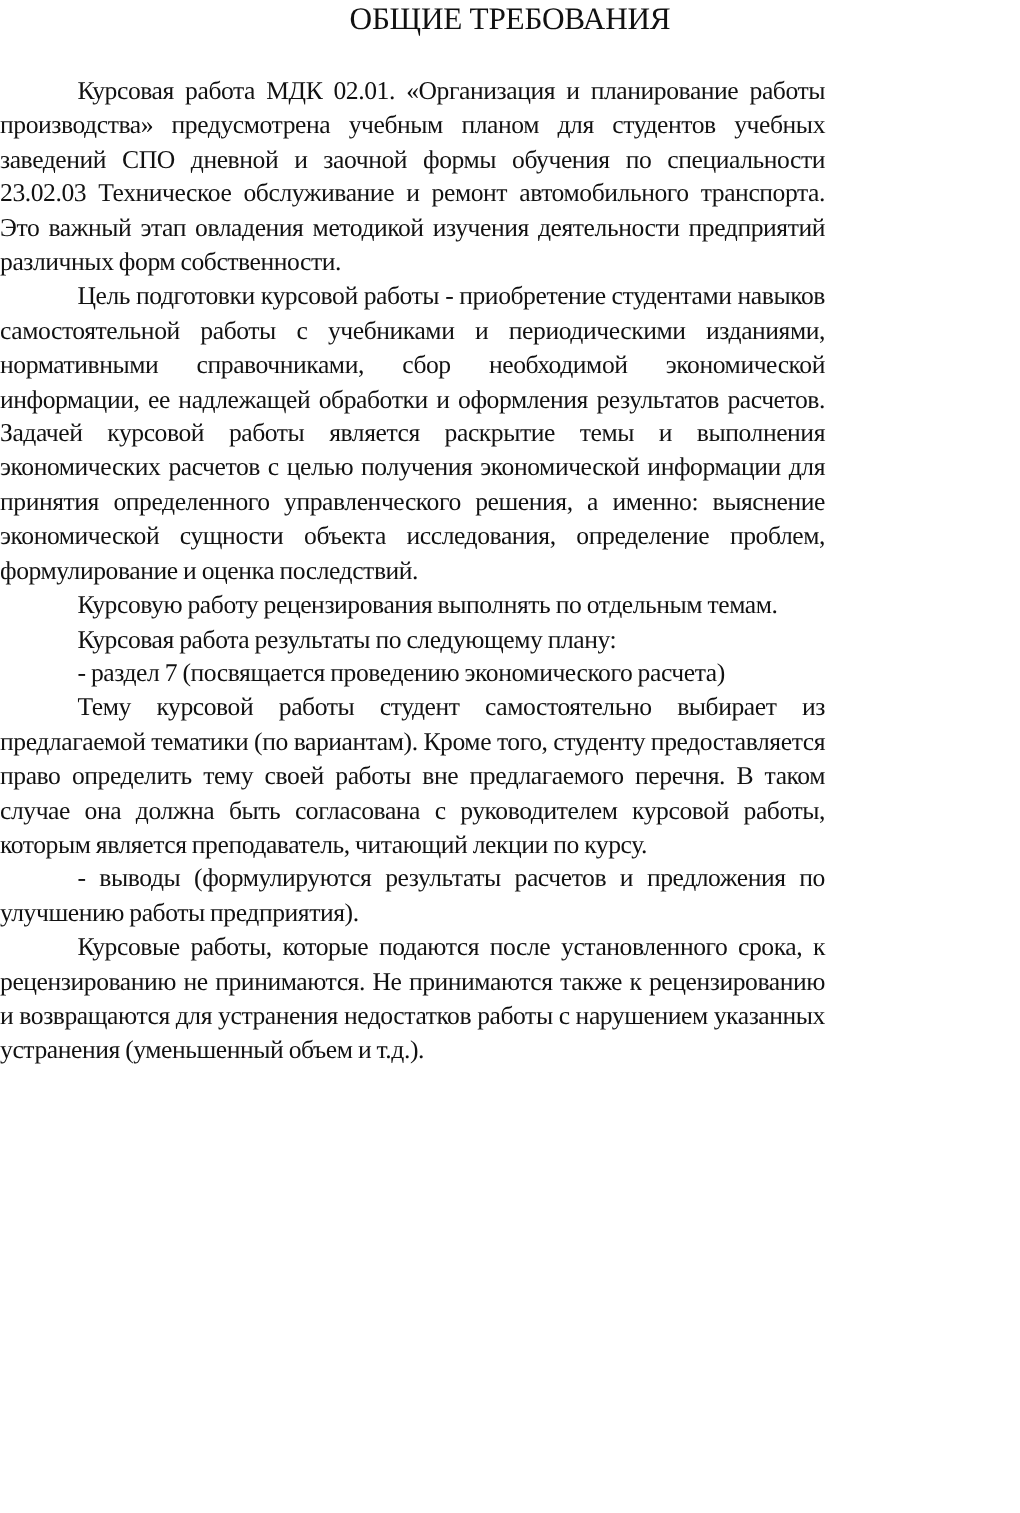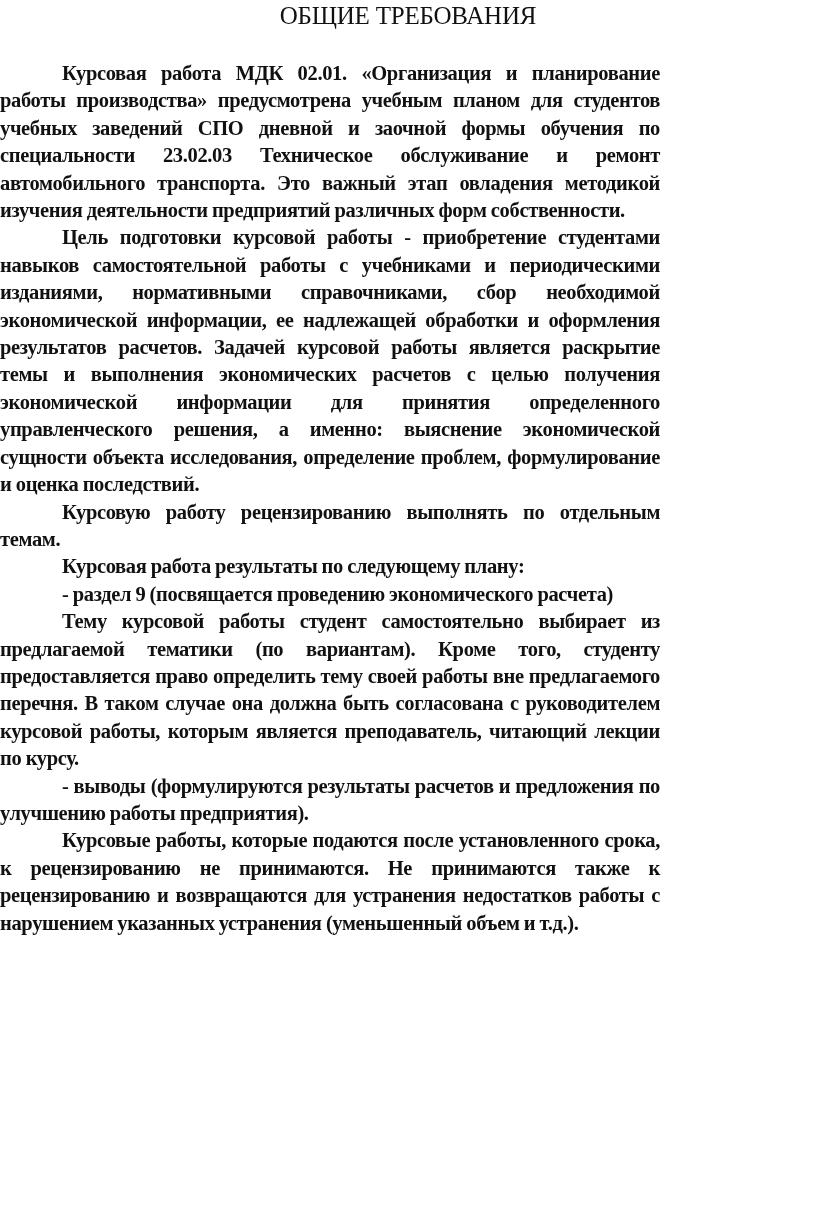--- a/index.html
+++ b/index.html
@@ -31,21 +31,20 @@
       font-size: 25px;
       font-weight: normal;
       line-height: 28px;
       letter-spacing: -0.2px;
     }
     .body {
       position: absolute;
       top: 60px;
       left: 0;
       width: 660px;
-      font-weight: bold;
     }
     .para {
       margin: 0;
       font-size: 20.5px;
       line-height: 27.4px;
       text-align: justify;
       text-indent: 62px;
       letter-spacing: -0.35px;
       word-spacing: -0.5px;
     }
@@ -54,20 +53,20 @@
     }
   </style>
 </head>
 <body>
 
 <div class="page">
   <h1 class="title">ОБЩИЕ ТРЕБОВАНИЯ</h1>
   <div class="body">
     <p class="para first">Курсовая работа МДК 02.01. «Организация и планирование работы производства» предусмотрена учебным планом для студентов учебных заведений СПО дневной и заочной формы обучения по специальности 23.02.03 Техническое обслуживание и ремонт автомобильного транспорта. Это важный этап овладения методикой изучения деятельности предприятий различных форм собственности.</p>
     <p class="para">Цель подготовки курсовой работы - приобретение студентами навыков самостоятельной работы с учебниками и периодическими изданиями, нормативными справочниками, сбор необходимой экономической информации, ее надлежащей обработки и оформления результатов расчетов. Задачей курсовой работы является раскрытие темы и выполнения экономических расчетов с целью получения экономической информации для принятия определенного управленческого решения, а именно: выяснение экономической сущности объекта исследования, определение проблем, формулирование и оценка последствий.</p>
-    <p class="para">Курсовую работу рецензированию выполнять по отдельным темам.</p>
+    <p class="para">Курсовую работу рецензирования выполнять по отдельным темам.</p>
     <p class="para">Курсовая работа результаты по следующему плану:</p>
-    <p class="para">- раздел 9 (посвящается проведению экономического расчета)</p>
+    <p class="para">- раздел 7 (посвящается проведению экономического расчета)</p>
     <p class="para">Тему курсовой работы студент самостоятельно выбирает из предлагаемой тематики (по вариантам). Кроме того, студенту предоставляется право определить тему своей работы вне предлагаемого перечня. В таком случае она должна быть согласована с руководителем курсовой работы, которым является преподаватель, читающий лекции по курсу.</p>
     <p class="para">- выводы (формулируются результаты расчетов и предложения по улучшению работы предприятия).</p>
     <p class="para">Курсовые работы, которые подаются после установленного срока, к рецензированию не принимаются. Не принимаются также к рецензированию и возвращаются для устранения недостатков работы с нарушением указанных устранения (уменьшенный объем и т.д.).</p>
   </div>
 </div>
 
 </body></html>

